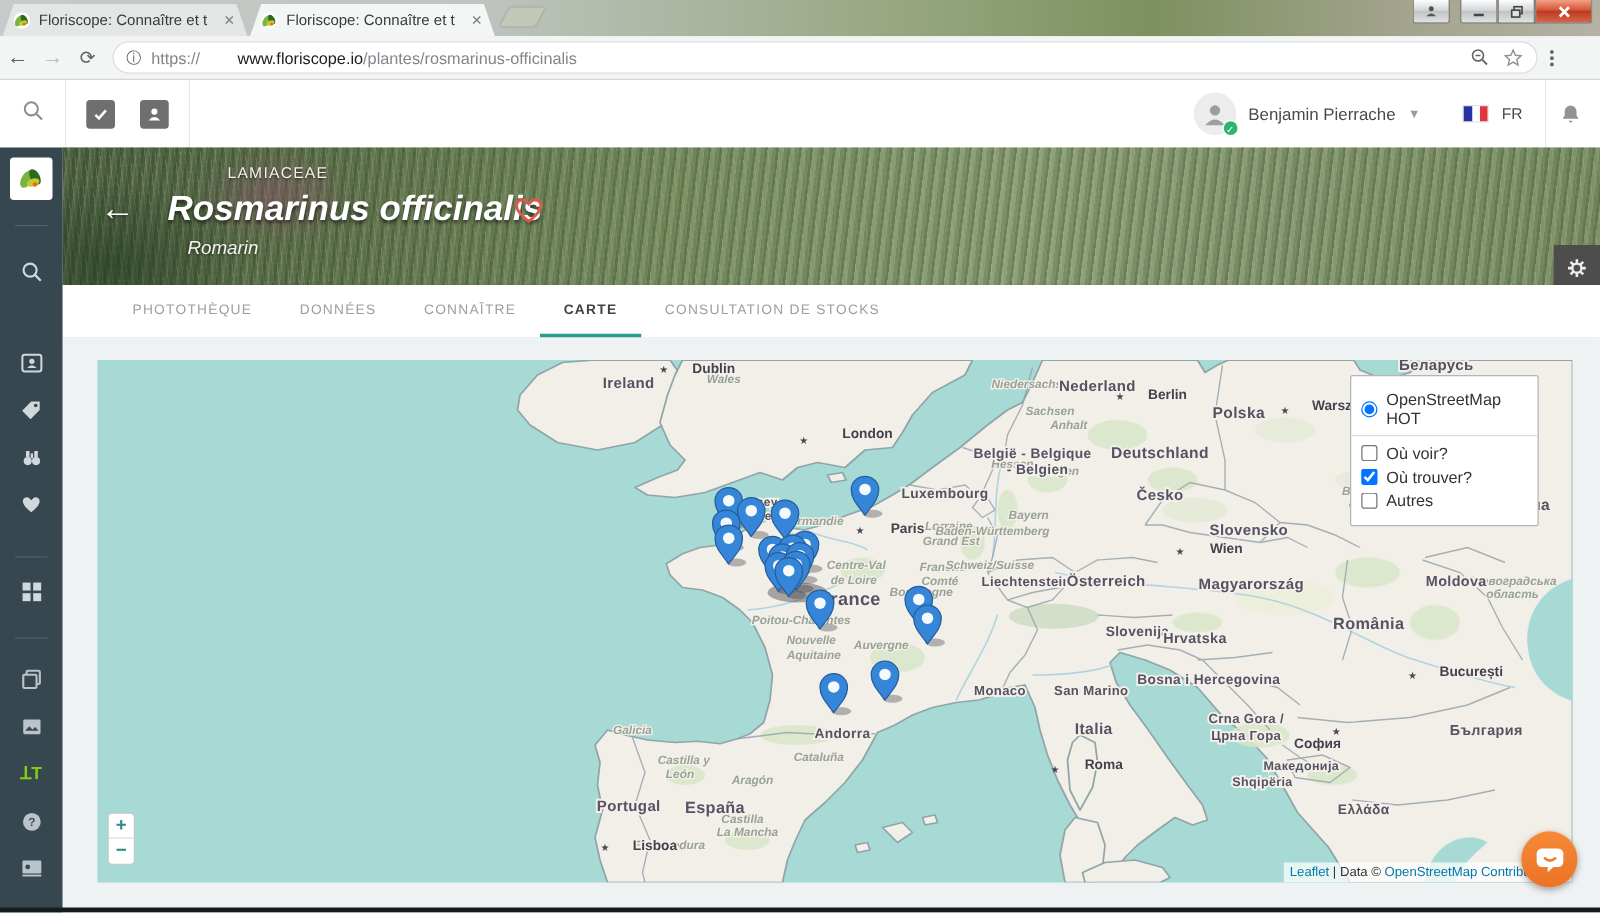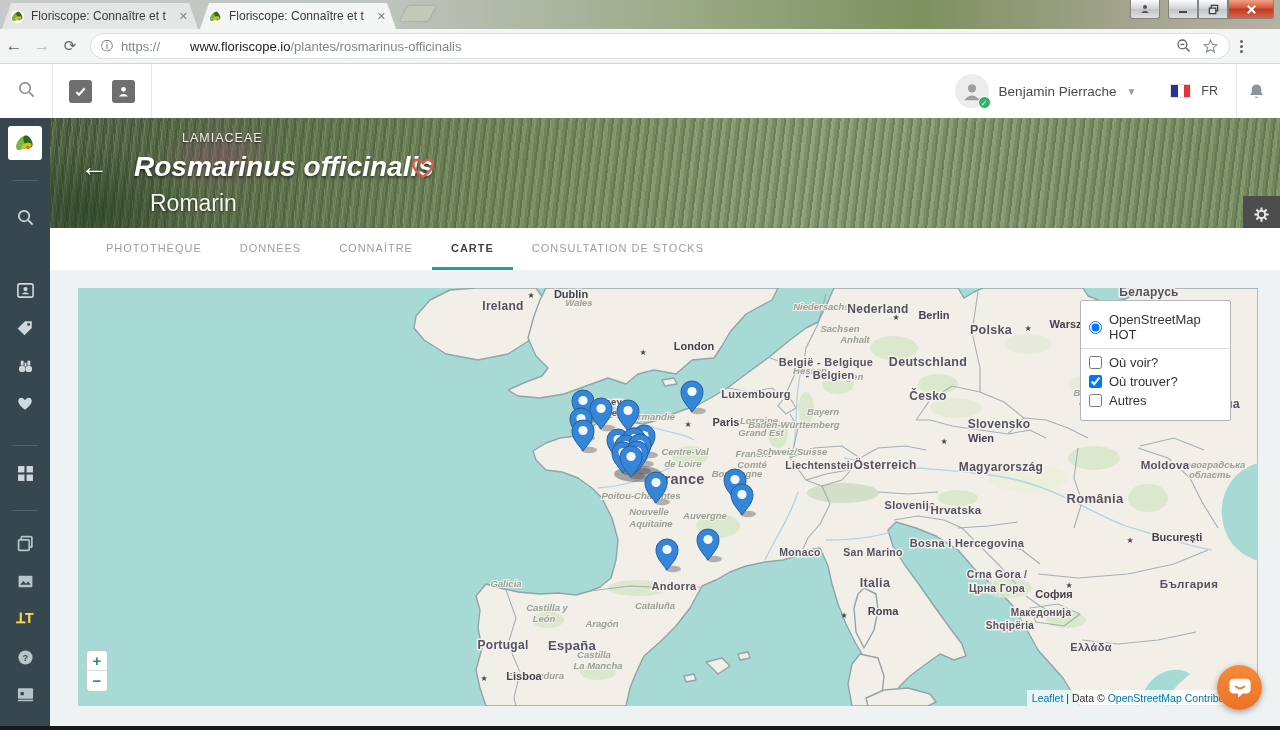--- a/index.html
+++ b/index.html
@@ -60,21 +60,21 @@
       radial-gradient(ellipse 140px 90px at 40px 85%, rgba(30,55,30,.55), transparent 75%),
       repeating-linear-gradient(97deg, rgba(55,80,45,.42) 0 2px, rgba(255,255,255,0) 2px 4px, rgba(130,150,110,.35) 4px 6px, rgba(88,112,72,.4) 6px 9px),
       repeating-linear-gradient(84deg, rgba(175,195,155,.22) 0 1px, transparent 1px 4px),
       linear-gradient(100deg,#44543a 0%,#5a6b47 18%,#7d8f63 40%,#93a37c 62%,#8a9a74 80%,#7f9066 100%); }
   .hero .family { position:absolute; left:100px; top:13px; color:#f2f2ec; font-size:12.5px; letter-spacing:1px;
     text-shadow:0 1px 2px rgba(0,0,0,.6);margin-left:32px; }
   .hero .backar { position:absolute; left:30px; top:33px; color:#fff; font-size:28px; text-shadow:0 1px 3px rgba(0,0,0,.5); }
   .hero .title { position:absolute; left:84px; top:33px; color:#fff; font-size:28px; font-weight:bold; font-style:italic;
     text-shadow:0 2px 3px rgba(0,0,0,.55); }
   .hero .heart { position:absolute; left:360px; top:38px; }
-  .hero .subtitle { position:absolute; left:100px; top:72px; color:#f4f4ef; font-size:23px; text-shadow:0 1px 3px rgba(0,0,0,.55); }
+  .hero .subtitle { position:absolute; left:100px; top:72px; color:#f4f4ef; font-size:15px; text-shadow:0 1px 3px rgba(0,0,0,.55);font-style:italic; }
   .addlist { position:absolute; right:10px; top:36px; height:27px; background:#fff; border-radius:2px;
     display:flex; align-items:center; gap:8px; padding:0 12px; font-size:11px; letter-spacing:.8px; color:#3a3a3a;
     box-shadow:0 1px 2px rgba(0,0,0,.3); }
   .gearbox { position:absolute; right:0; top:78px; width:37px; height:36px; background:#4d4d4d;
     display:flex; align-items:center; justify-content:center; }
 
   
   .tabnav { position:absolute; left:50px; top:228px; width:1230px; height:42px; background:#fff;
     display:flex; align-items:stretch; padding-left:37px; box-shadow:0 1px 3px rgba(0,0,0,.12); }
   .stab { display:flex; align-items:center; padding:0 19px; font-size:11px; letter-spacing:1px; color:#9aa0a2;
@@ -310,21 +310,21 @@
       </svg></div>
   <div class="sdiv" style="top:392px"></div>
   <div class="sic" style="top:417px"><svg width="17" height="17" viewBox="0 0 16 16">
         <rect x="4" y="1.5" width="10" height="10" rx="1" fill="none" stroke="#b8c4c9" stroke-width="1.6"></rect>
         <rect x="1.5" y="4.5" width="10" height="10" rx="1" fill="#37474f" stroke="#b8c4c9" stroke-width="1.6"></rect>
       </svg></div>
   <div class="sic" style="top:455px"><svg width="17" height="17" viewBox="0 0 16 16">
         <rect x="1.5" y="2.5" width="13" height="11" rx="1" fill="#b8c4c9"></rect>
         <path d="M3 11 l3 -3.5 2.5 2.5 2 -2 2.5 3 Z" fill="#37474f"></path>
       </svg></div>
-  <div class="sic" style="top:492px; color:#fde047; font-weight:bold; font-size:14px">ꓕT</div>
+  <div class="sic" style="top:492px; color:#84cc16; font-weight:bold; font-size:14px">ꓕT</div>
   <div class="sic" style="top:531px"><svg width="17" height="17" viewBox="0 0 18 18">
         <circle cx="9" cy="9" r="7.5" fill="#b8c4c9"></circle>
         <text x="9" y="12.5" text-anchor="middle" font-size="10" font-weight="bold" fill="#37474f">?</text>
       </svg></div>
   <div class="sic" style="top:569px"><svg width="17" height="15" viewBox="0 0 18 15">
         <rect x="1" y="1" width="16" height="11" rx="1" fill="#b8c4c9"></rect>
         <circle cx="5.5" cy="6.5" r="2" fill="#37474f"></circle>
         <rect x="1" y="13" width="16" height="1.6" fill="#b8c4c9"></rect>
       </svg></div>
 </div>

